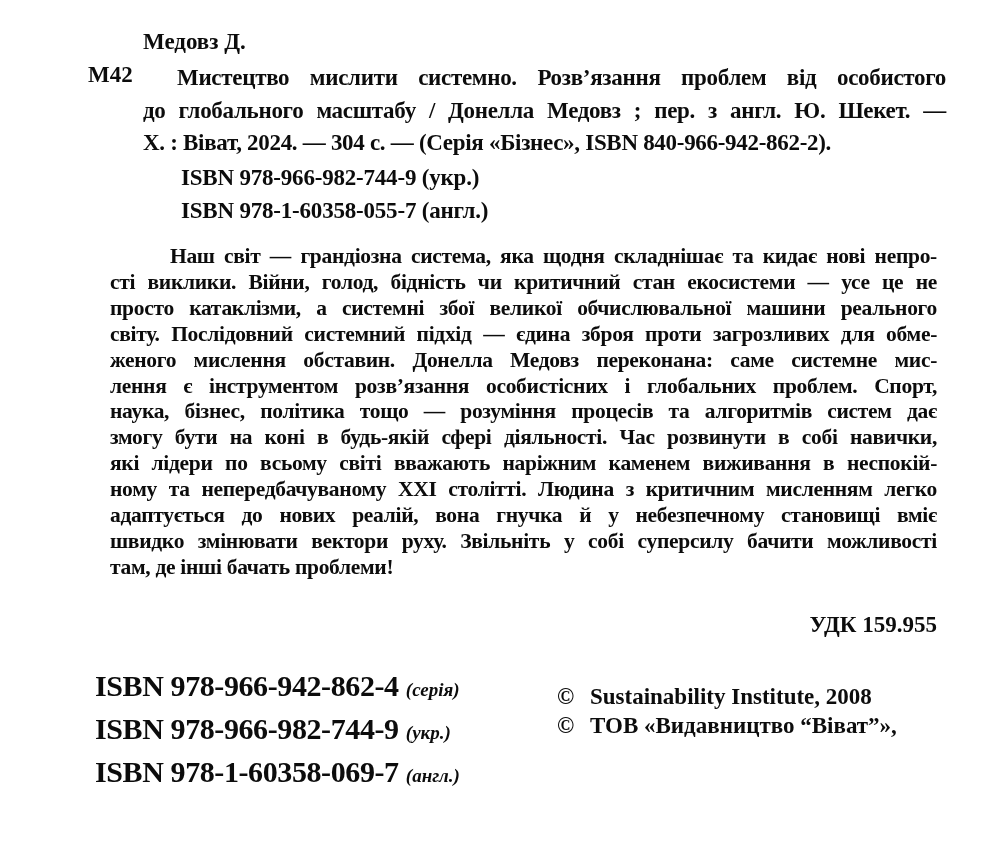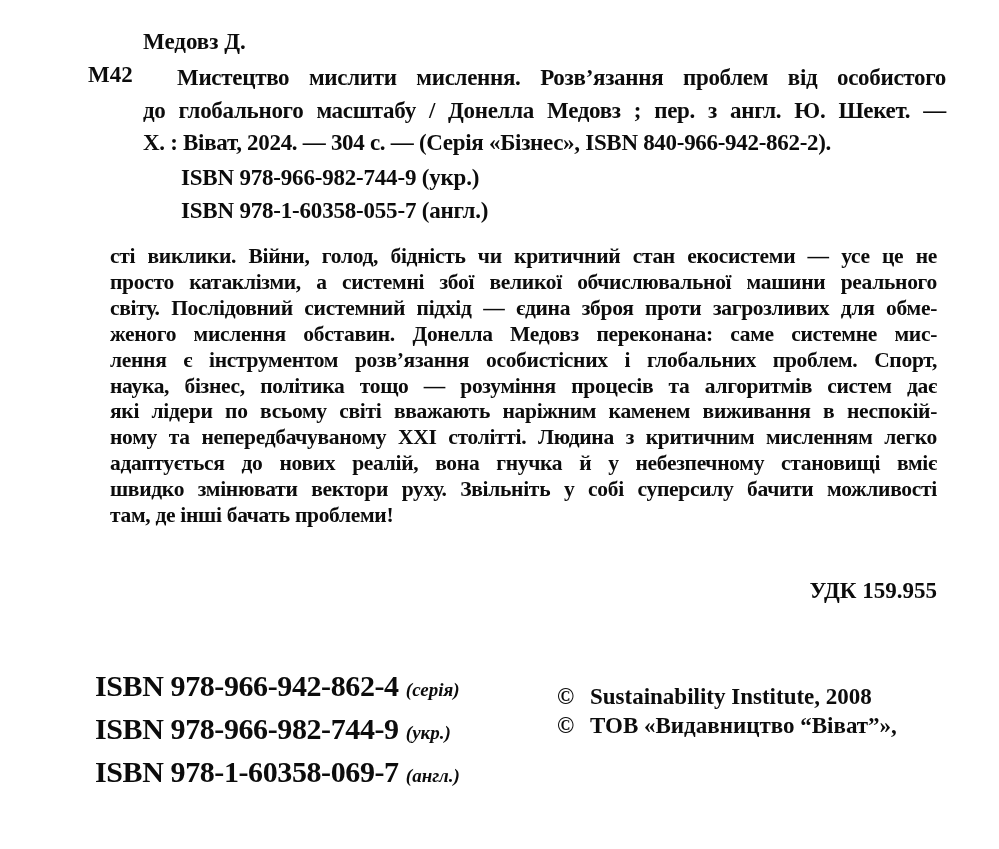--- a/index.html
+++ b/index.html
@@ -45,21 +45,21 @@
     position: absolute;
     left: 110px; top: 244px;
     width: 827px;
     font-size: 21.5px;
     line-height: 25.9px;
     letter-spacing: -0.3px;
   }
   .annotation .l1 { text-indent: 60px; }
   .udk {
     position: absolute;
-    right: 62px; top: 578px;
+    right: 62px; top: 612px;
     font-size: 23px;
   }
   .isbn-block {
     position: absolute;
     left: 95px; top: 666px;
     font-size: 30px;
     line-height: 39px;
     letter-spacing: -0.4px;
     white-space: nowrap;
   }
@@ -82,37 +82,39 @@
 </head>
 <body>
 
 <div class="page">
 
   <div class="author-line">Медовз Д.</div>
 
   <div class="catalog-code">М42</div>
 
   <div class="catalog-entry">
-    <div class="l1 jl">Мистецтво мислити мислення. Розв’язання проблем від особистого</div>
+    <div class="l1 jl">Мистецтво мислити системно. Розв’язання проблем від особистого</div>
     <div class="jl">до глобального масштабу / Донелла Медовз ; пер. з англ. Ю. Шекет. —</div>
     <div>Х. : Віват, 2024. — 304 с. — (Серія «Бізнес», ISBN 840-966-942-862-2).</div>
   </div>
 
   <div class="isbn-notes">
     <div>ISBN 978-966-982-744-9 (укр.)</div>
     <div>ISBN 978-1-60358-055-7 (англ.)</div>
   </div>
 
   <div class="annotation">
+    <div class="l1 jl">Наш світ — грандіозна система, яка щодня складнішає та кидає нові непро-</div>
     <div class="jl">сті виклики. Війни, голод, бідність чи критичний стан екосистеми — усе це не</div>
     <div class="jl">просто катаклізми, а системні збої великої обчислювальної машини реального</div>
     <div class="jl">світу. Послідовний системний підхід — єдина зброя проти загрозливих для обме-</div>
     <div class="jl">женого мислення обставин. Донелла Медовз переконана: саме системне мис-</div>
     <div class="jl">лення є інструментом розв’язання особистісних і глобальних проблем. Спорт,</div>
     <div class="jl">наука, бізнес, політика тощо — розуміння процесів та алгоритмів систем дає</div>
+    <div class="jl">змогу бути на коні в будь-якій сфері діяльності. Час розвинути в собі навички,</div>
     <div class="jl">які лідери по всьому світі вважають наріжним каменем виживання в неспокій-</div>
     <div class="jl">ному та непередбачуваному XXI столітті. Людина з критичним мисленням легко</div>
     <div class="jl">адаптується до нових реалій, вона гнучка й у небезпечному становищі вміє</div>
     <div class="jl">швидко змінювати вектори руху. Звільніть у собі суперсилу бачити можливості</div>
     <div>там, де інші бачать проблеми!</div>
   </div>
 
   <div class="udk">УДК 159.955</div>
 
   <div class="isbn-block">

